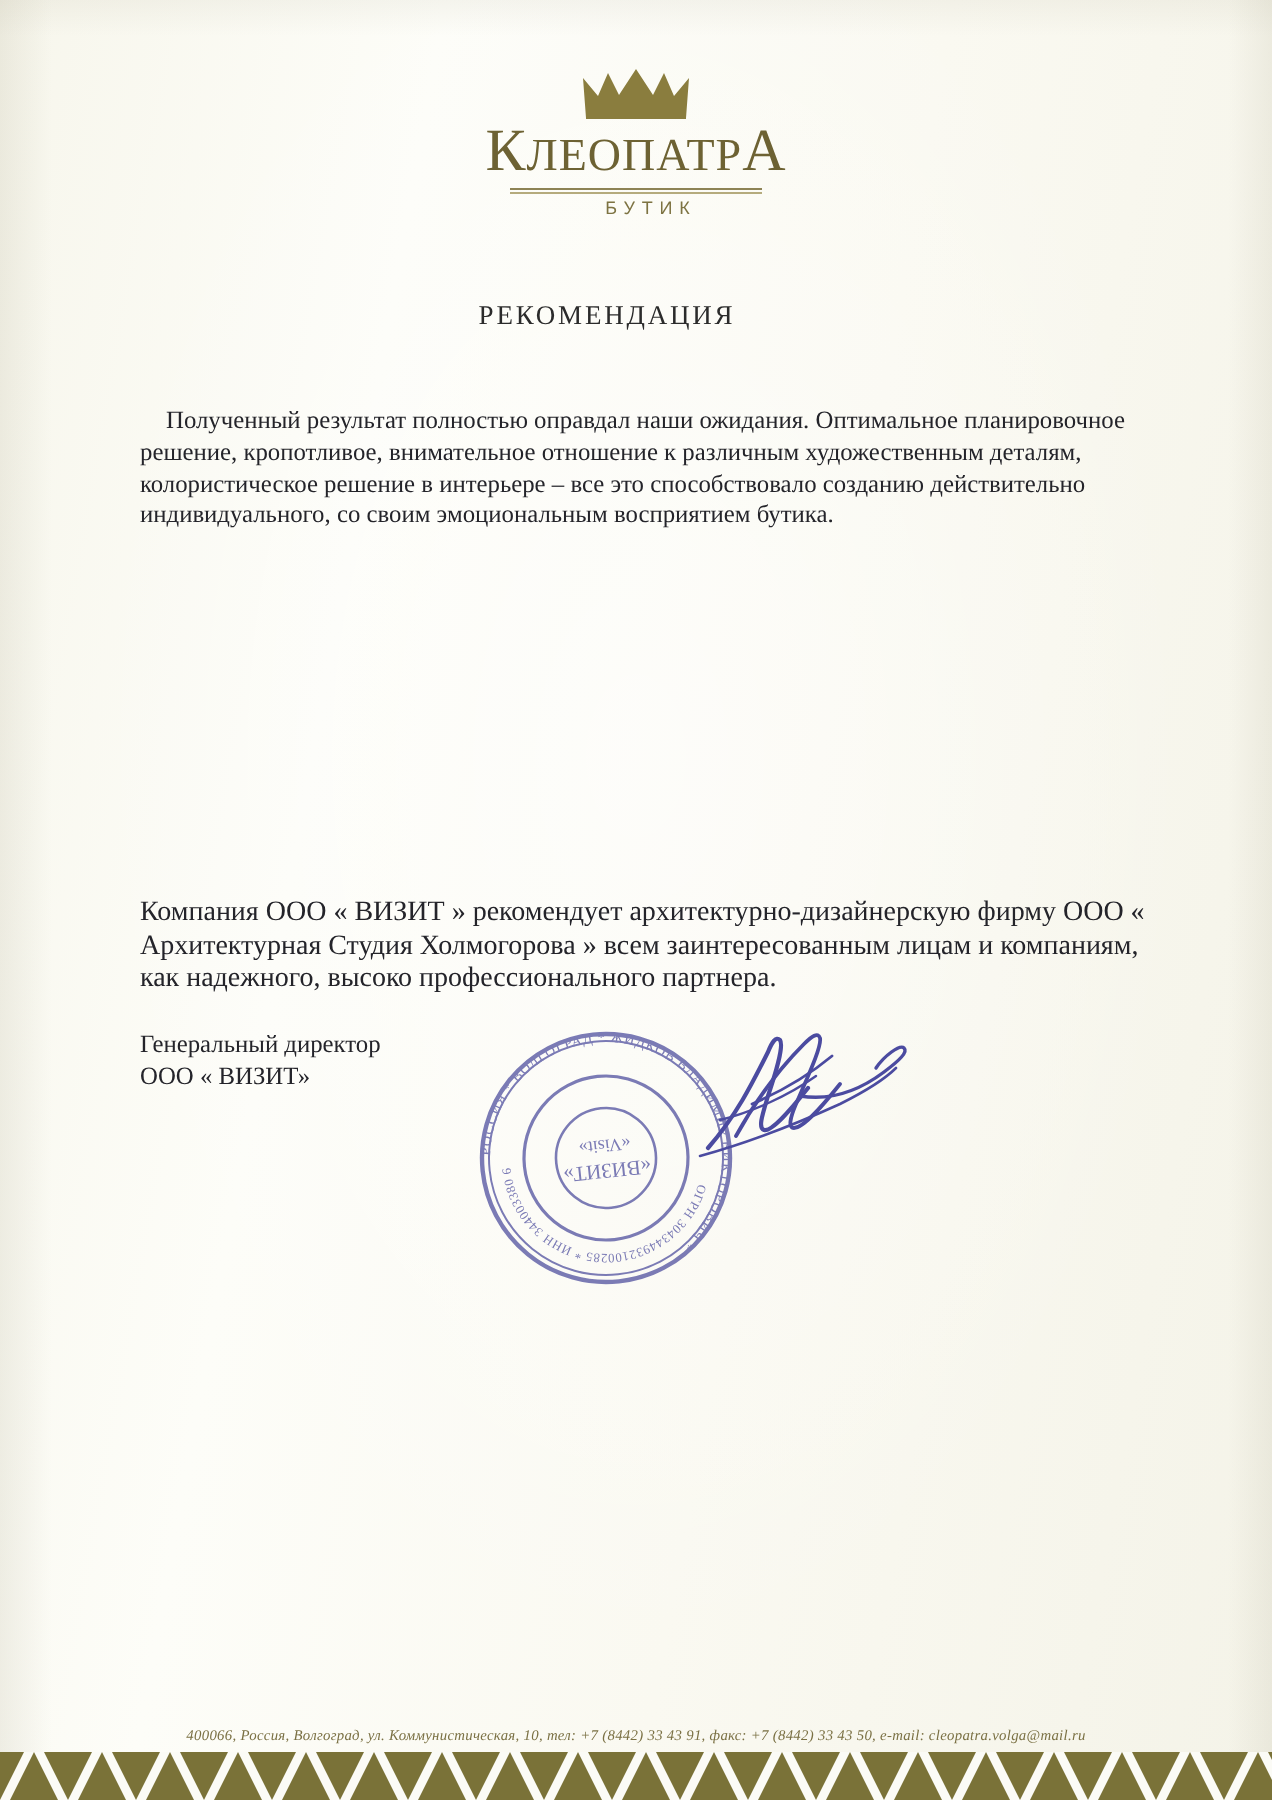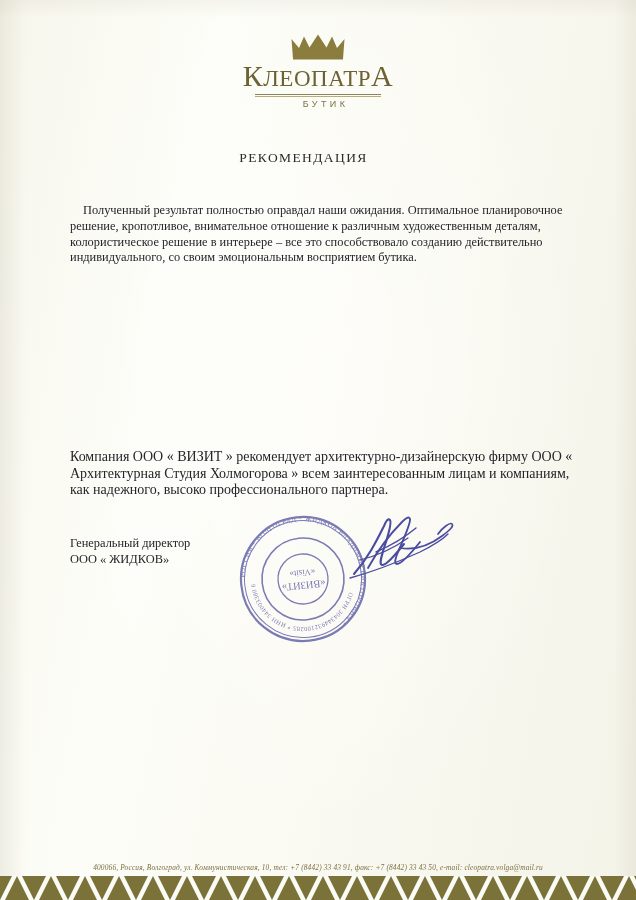--- a/index.html
+++ b/index.html
@@ -121,21 +121,21 @@
     width: 510px;
     font-size: 14px;
     line-height: 16.5px;
     color: #24242a;
     margin-top: 41px;
   }
 
   
   .sign-block {
     position: absolute;
-    top: 535px;
+    top: 514px;
     left: 70px;
     font-size: 12.4px;
     line-height: 16px;
     color: #24242a;
   }
 
   
   .stamp {
     position: absolute;
     top: 508px;
@@ -206,21 +206,21 @@
   <div class="doc-title">РЕКОМЕНДАЦИЯ</div>
 
   <div class="body-text">
     <p class="para indent">Полученный результат полностью оправдал наши ожидания. Оптимальное планировочное решение, кропотливое, внимательное отношение к различным художественным деталям, колористическое решение в интерьере – все это способствовало созданию действительно индивидуального, со своим эмоциональным восприятием бутика.</p>
   </div>
 
   <div class="closing">Компания ООО «  ВИЗИТ » рекомендует  архитектурно-дизайнерскую фирму ООО « Архитектурная Студия Холмогорова » всем заинтересованным лицам и компаниям, как надежного, высоко профессионального партнера.</div>
 
   <div class="sign-block">
     <div>Генеральный директор</div>
-    <div>ООО « ЖИДКОВ»</div>
+    <div>ООО « ВИЗИТ»</div>
   </div>
 
   <div class="stamp">
     <svg width="142" height="142" viewBox="0 0 142 142">
       <defs>
         <path id="ringOuter" d="M71,71 m-58,0 a58,58 0 1,1 116,0 a58,58 0 1,1 -116,0"></path>
         <path id="ringInner" d="M71,71 m-48,0 a48,48 0 1,1 96,0 a48,48 0 1,1 -96,0"></path>
       </defs>
       <circle cx="71" cy="71" r="62" fill="none" stroke="#4a4a9c" stroke-width="2.2"></circle>
       <circle cx="71" cy="71" r="58.5" fill="none" stroke="#4a4a9c" stroke-width="1"></circle>

